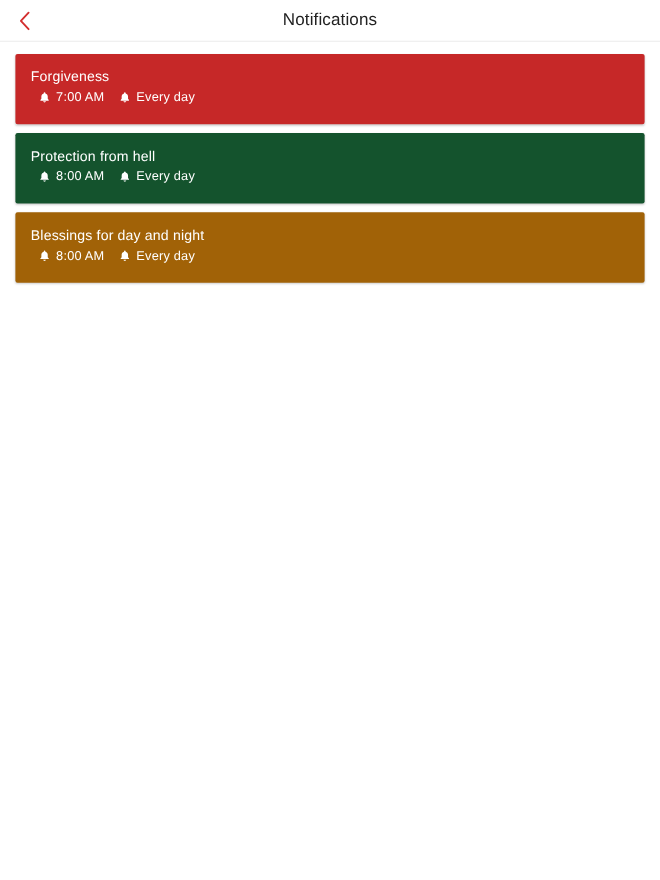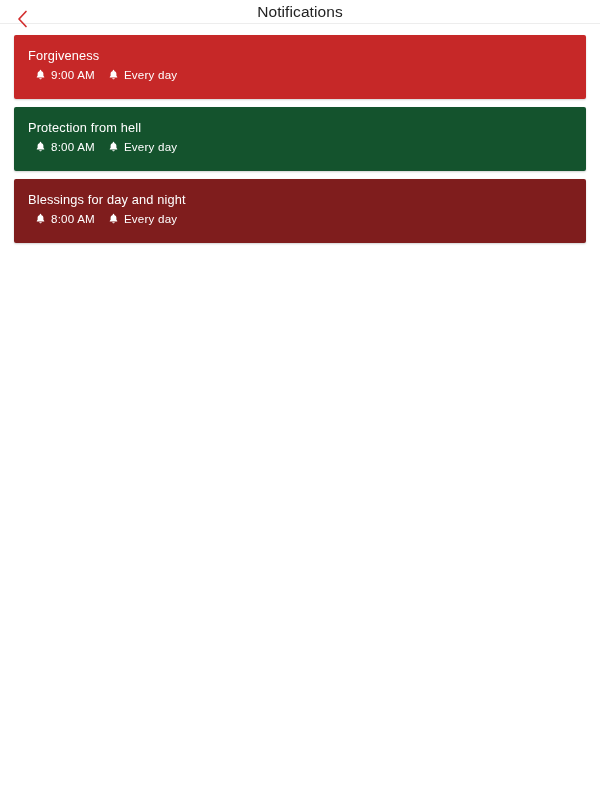--- a/index.html
+++ b/index.html
@@ -11,21 +11,21 @@
     height: 800px;
     background: #ffffff;
     font-family: "Liberation Sans", sans-serif;
     -webkit-font-smoothing: antialiased;
     overflow: hidden;
   }
 
   
   .header {
     position: relative;
-    height: 24px;
+    height: 38px;
     background: #ffffff;
     border-bottom: 1px solid #ededed;
     display: flex;
     align-items: center;
     box-sizing: border-box;
   }
   .back-btn {
     position: absolute;
     left: 5px;
     top: 0;
@@ -127,21 +127,21 @@
   <div class="notif-card" style="background:#C62828;">
     <div class="notif-title">Forgiveness</div>
     <div class="notif-meta">
       <div class="meta-item">
         <span class="bell-icon">
           <svg width="9" height="11" viewBox="0 0 18 20" xmlns="http://www.w3.org/2000/svg" aria-hidden="true">
             <path d="M9 0.6c-.85 0-1.5.67-1.5 1.5v.7C4.95 3.45 3.2 5.7 3.2 8.35v4.2L1.4 14.9c-.35.45-.03 1.1.55 1.1h14.1c.58 0 .9-.65.55-1.1l-1.8-2.35v-4.2c0-2.65-1.75-4.9-4.3-5.55v-.7c0-.83-.65-1.5-1.5-1.5z" fill="#ffffff"></path>
             <path d="M9 19.4c1.25 0 2.3-.9 2.5-2.1h-5c.2 1.2 1.25 2.1 2.5 2.1z" fill="#ffffff"></path>
           </svg>
         </span>
-        <span class="meta-text">9:00 AM</span>
+        <span class="meta-text">7:00 AM</span>
       </div>
       <div class="meta-item">
         <span class="bell-icon">
           <svg width="9" height="11" viewBox="0 0 18 20" xmlns="http://www.w3.org/2000/svg" aria-hidden="true">
             <path d="M9 0.6c-.85 0-1.5.67-1.5 1.5v.7C4.95 3.45 3.2 5.7 3.2 8.35v4.2L1.4 14.9c-.35.45-.03 1.1.55 1.1h14.1c.58 0 .9-.65.55-1.1l-1.8-2.35v-4.2c0-2.65-1.75-4.9-4.3-5.55v-.7c0-.83-.65-1.5-1.5-1.5z" fill="#ffffff"></path>
             <path d="M9 19.4c1.25 0 2.3-.9 2.5-2.1h-5c.2 1.2 1.25 2.1 2.5 2.1z" fill="#ffffff"></path>
           </svg>
         </span>
         <span class="meta-text">Every day</span>
       </div>
@@ -165,21 +165,21 @@
           <svg width="9" height="11" viewBox="0 0 18 20" xmlns="http://www.w3.org/2000/svg" aria-hidden="true">
             <path d="M9 0.6c-.85 0-1.5.67-1.5 1.5v.7C4.95 3.45 3.2 5.7 3.2 8.35v4.2L1.4 14.9c-.35.45-.03 1.1.55 1.1h14.1c.58 0 .9-.65.55-1.1l-1.8-2.35v-4.2c0-2.65-1.75-4.9-4.3-5.55v-.7c0-.83-.65-1.5-1.5-1.5z" fill="#ffffff"></path>
             <path d="M9 19.4c1.25 0 2.3-.9 2.5-2.1h-5c.2 1.2 1.25 2.1 2.5 2.1z" fill="#ffffff"></path>
           </svg>
         </span>
         <span class="meta-text">Every day</span>
       </div>
     </div>
   </div>
 
-  <div class="notif-card" style="background:#7f1d1d;">
+  <div class="notif-card" style="background:#a16207;">
     <div class="notif-title">Blessings for day and night</div>
     <div class="notif-meta">
       <div class="meta-item">
         <span class="bell-icon">
           <svg width="9" height="11" viewBox="0 0 18 20" xmlns="http://www.w3.org/2000/svg" aria-hidden="true">
             <path d="M9 0.6c-.85 0-1.5.67-1.5 1.5v.7C4.95 3.45 3.2 5.7 3.2 8.35v4.2L1.4 14.9c-.35.45-.03 1.1.55 1.1h14.1c.58 0 .9-.65.55-1.1l-1.8-2.35v-4.2c0-2.65-1.75-4.9-4.3-5.55v-.7c0-.83-.65-1.5-1.5-1.5z" fill="#ffffff"></path>
             <path d="M9 19.4c1.25 0 2.3-.9 2.5-2.1h-5c.2 1.2 1.25 2.1 2.5 2.1z" fill="#ffffff"></path>
           </svg>
         </span>
         <span class="meta-text">8:00 AM</span>

